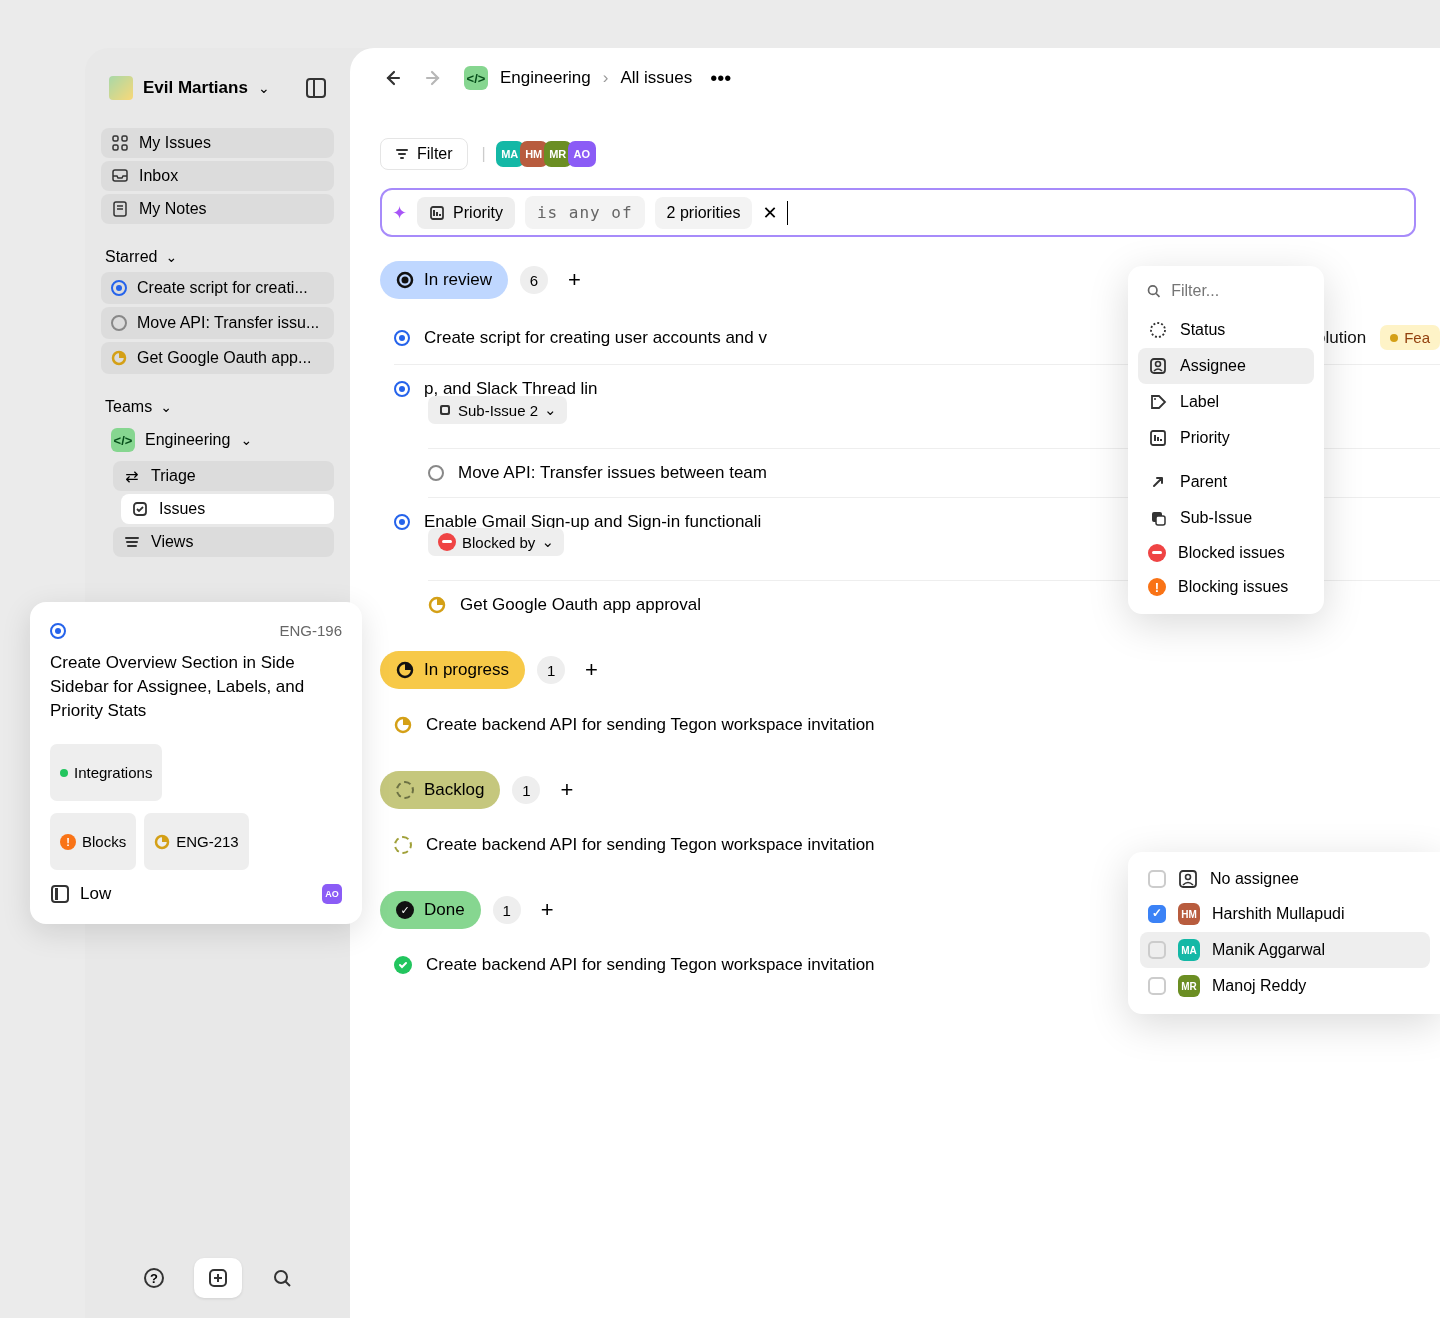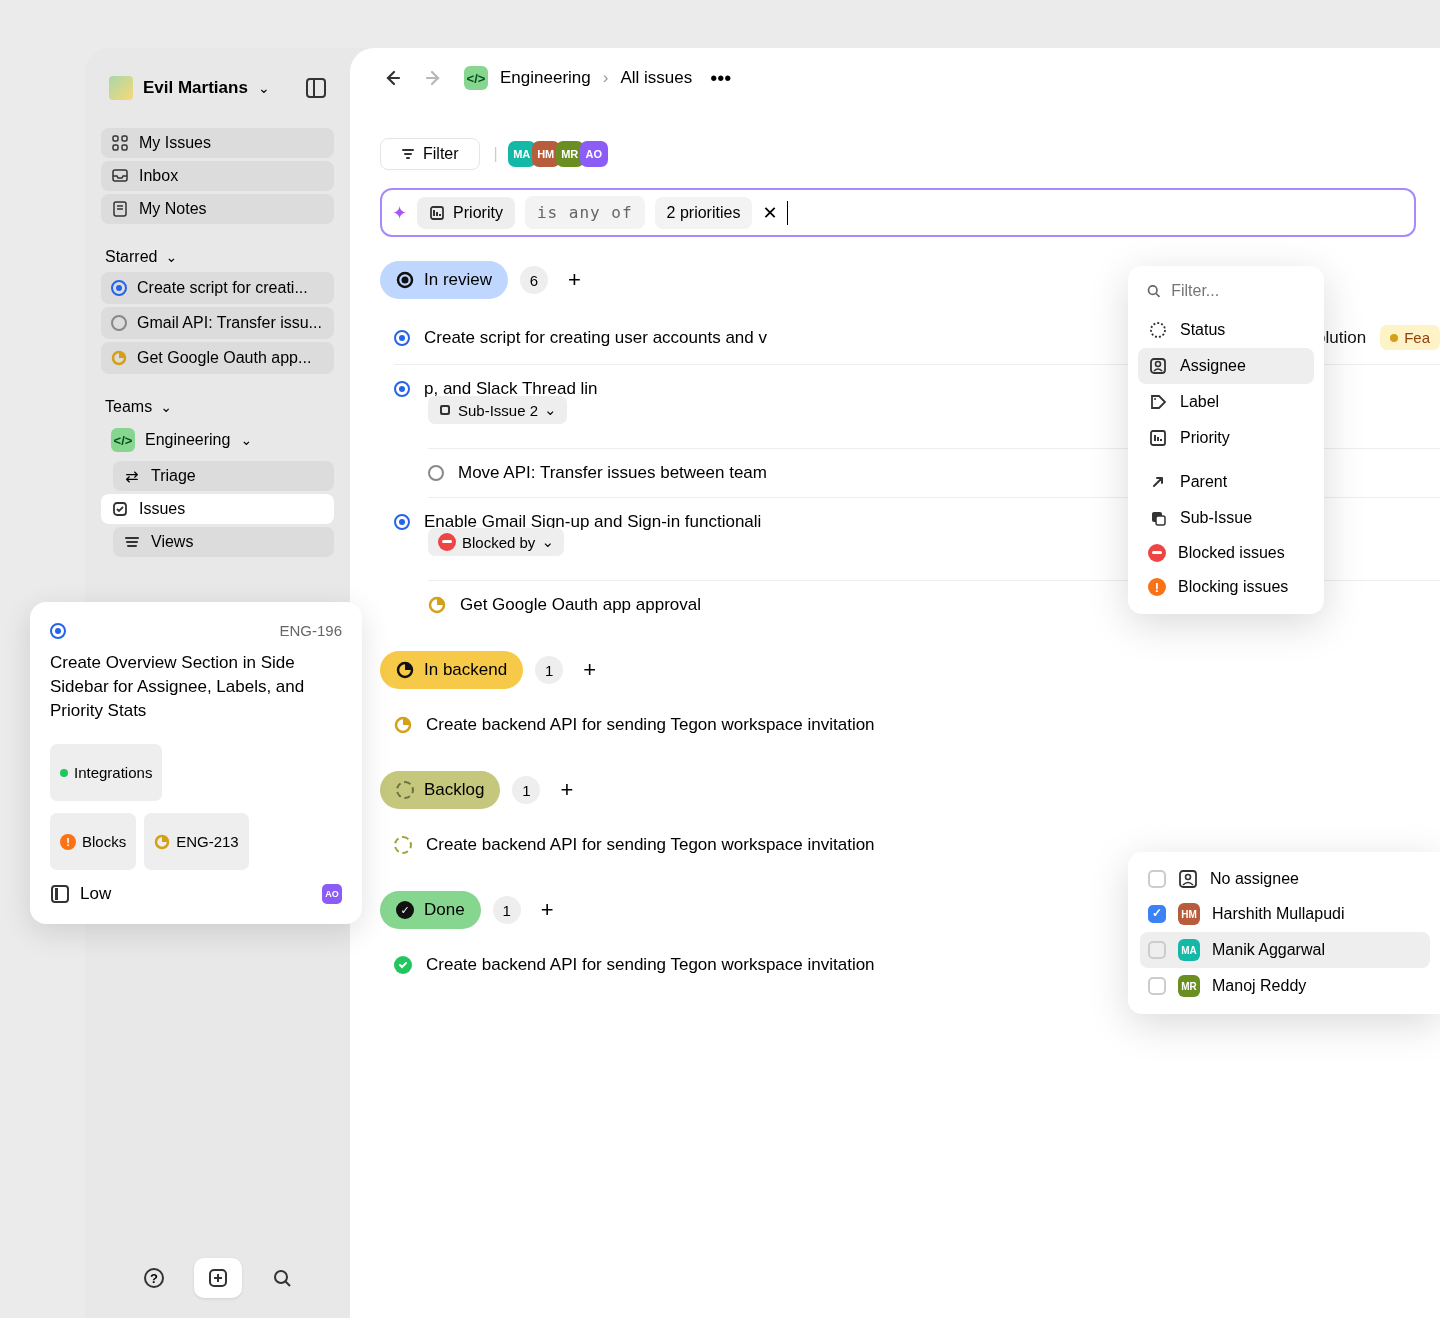--- a/index.html
+++ b/index.html
@@ -105,21 +105,21 @@
     .nav-arrow { width: 24px; height: 24px; cursor:pointer; display:inline-flex; align-items:center; justify-content:center; }
     .breadcrumb { display: flex; align-items:center; gap: 12px; }
     .breadcrumb-sep { color: #999; }
     
     .filter-bar {
       display: flex; align-items: center; gap: 14px;
       margin-bottom: 18px;
     }
     .filter-btn {
       display:inline-flex; align-items:center; gap:8px;
-      padding: 6px 20px; background:#fff;
+      padding: 6px 14px; background:#fff;
       border-radius: 8px; border:1px solid #e5e5e5;
       font-size: 16px; cursor:pointer;
     }
     .avatar-stack { display:flex; }
     .avatar-chip {
       width: 28px; height: 26px; border-radius: 7px;
       display:inline-flex; align-items:center; justify-content:center;
       font-size: 11px; font-weight: 700; color:#fff;
       margin-left: -4px;
     }
@@ -326,21 +326,21 @@
       <span>Starred</span>
       <span class="chevron">⌄</span>
     </div>
     <div class="nav-group">
       <div class="sidebar-starred-item">
         <span class="status-dot review"></span>
         <span>Create script for creati...</span>
       </div>
       <div class="sidebar-starred-item">
         <span class="status-dot todo"></span>
-        <span>Gmail API: Transfer issu...</span>
+        <span>Move API: Transfer issu...</span>
       </div>
       <div class="sidebar-starred-item">
         <span>
           <svg width="16" height="16" viewBox="0 0 16 16">
               <circle cx="8" cy="8" r="6" fill="none" stroke="#d4a017" stroke-width="2.5"></circle>
               <path d="M 8 8 L 8 2 A 6 6 0 0 1 14 8 Z" fill="#d4a017"></path>
             </svg>
         </span>
         <span>Get Google Oauth app...</span>
       </div>
@@ -353,21 +353,21 @@
     <div class="nav-group">
       <div class="nav-item" style="background:transparent;">
         <span class="team-badge">&lt;/&gt;</span>
         <span>Engineering</span>
         <span class="chevron">⌄</span>
       </div>
       <div class="nav-item" style="margin-left:12px;">
         <span class="nav-icon">⇄</span>
         <span>Triage</span>
       </div>
-      <div class="nav-item white" style="margin-left:0;">
+      <div class="nav-item white" style="margin-left:20px;">
         <span class="nav-icon">
           <svg width="16" height="16" viewBox="0 0 16 16">
               <rect x="2" y="2" width="12" height="12" rx="3" fill="none" stroke="#333" stroke-width="1.8"></rect>
               <path d="M5 8 L7 10 L11 6" fill="none" stroke="#333" stroke-width="1.8"></path>
             </svg>
         </span>
         <span>Issues</span>
       </div>
       <div class="nav-item" style="margin-left:12px;">
         <span class="nav-icon">
@@ -528,21 +528,21 @@
         </div>
       </div>
 
       <div>
         <div class="group-header">
           <div class="group-pill inprogress">
             <svg width="18" height="18" viewBox="0 0 18 18">
                 <circle cx="9" cy="9" r="7" fill="none" stroke="#111" stroke-width="2.5"></circle>
                 <path d="M 9 9 L 9 2 A 7 7 0 0 1 16 9 Z" fill="#111"></path>
               </svg>
-            <span>In backend</span>
+            <span>In progress</span>
           </div>
           <span class="count-badge">1</span>
           <span class="plus-btn">+</span>
         </div>
         <div class="issue-list">
           <div class="issue-row">
             <svg width="18" height="18" viewBox="0 0 18 18">
                 <circle cx="9" cy="9" r="7" fill="none" stroke="#d4a017" stroke-width="2.5"></circle>
                 <path d="M 9 9 L 9 2 A 7 7 0 0 1 16 9 Z" fill="#d4a017"></path>
               </svg>

